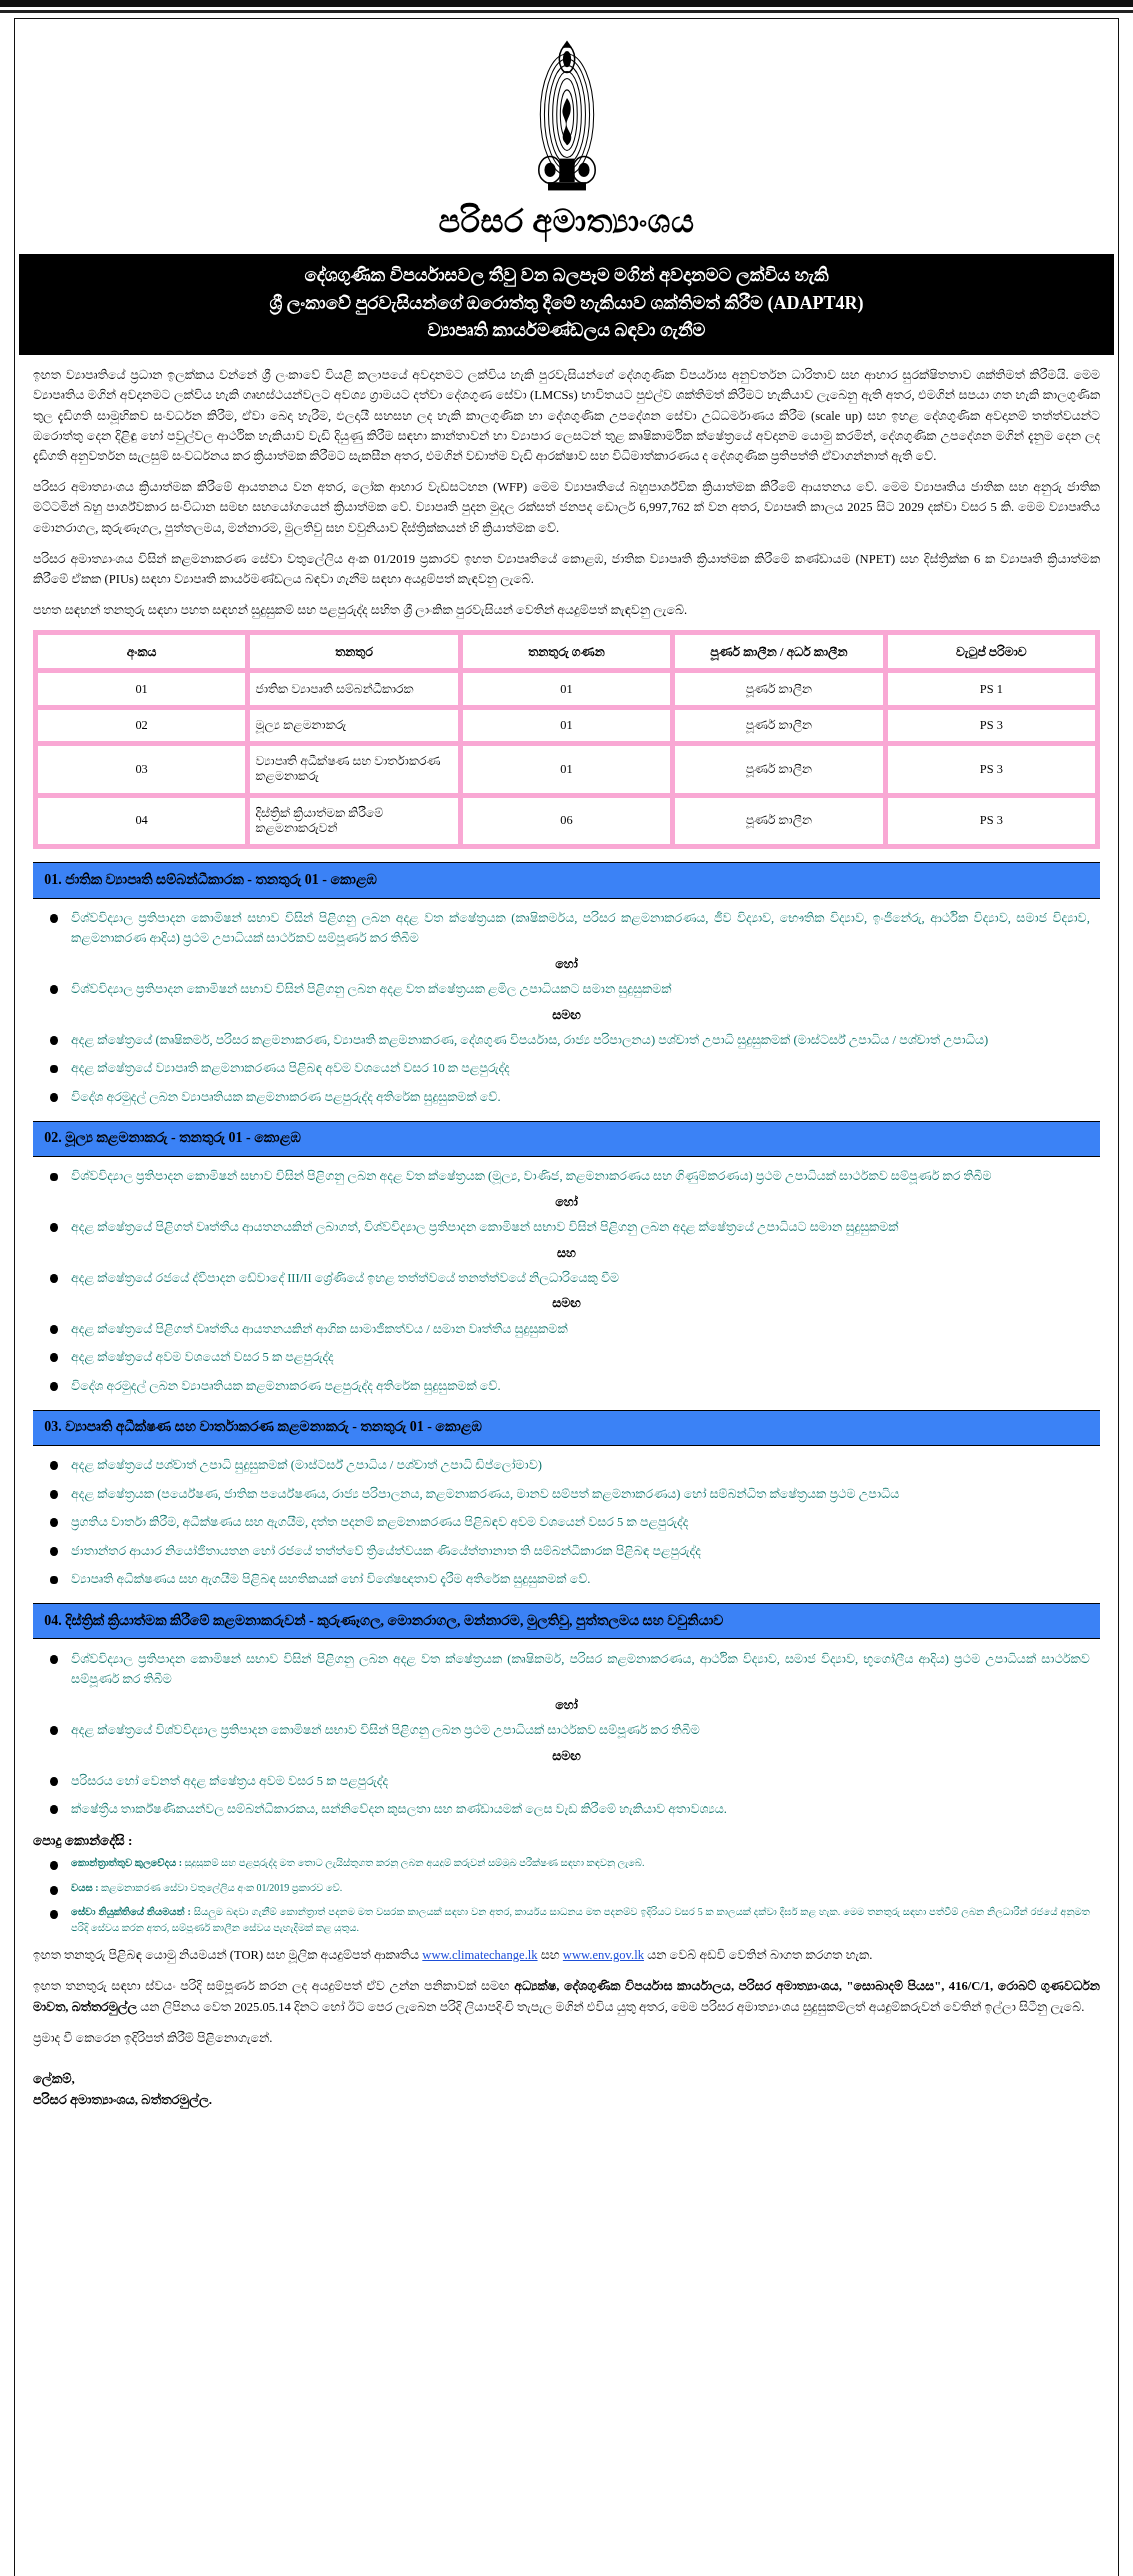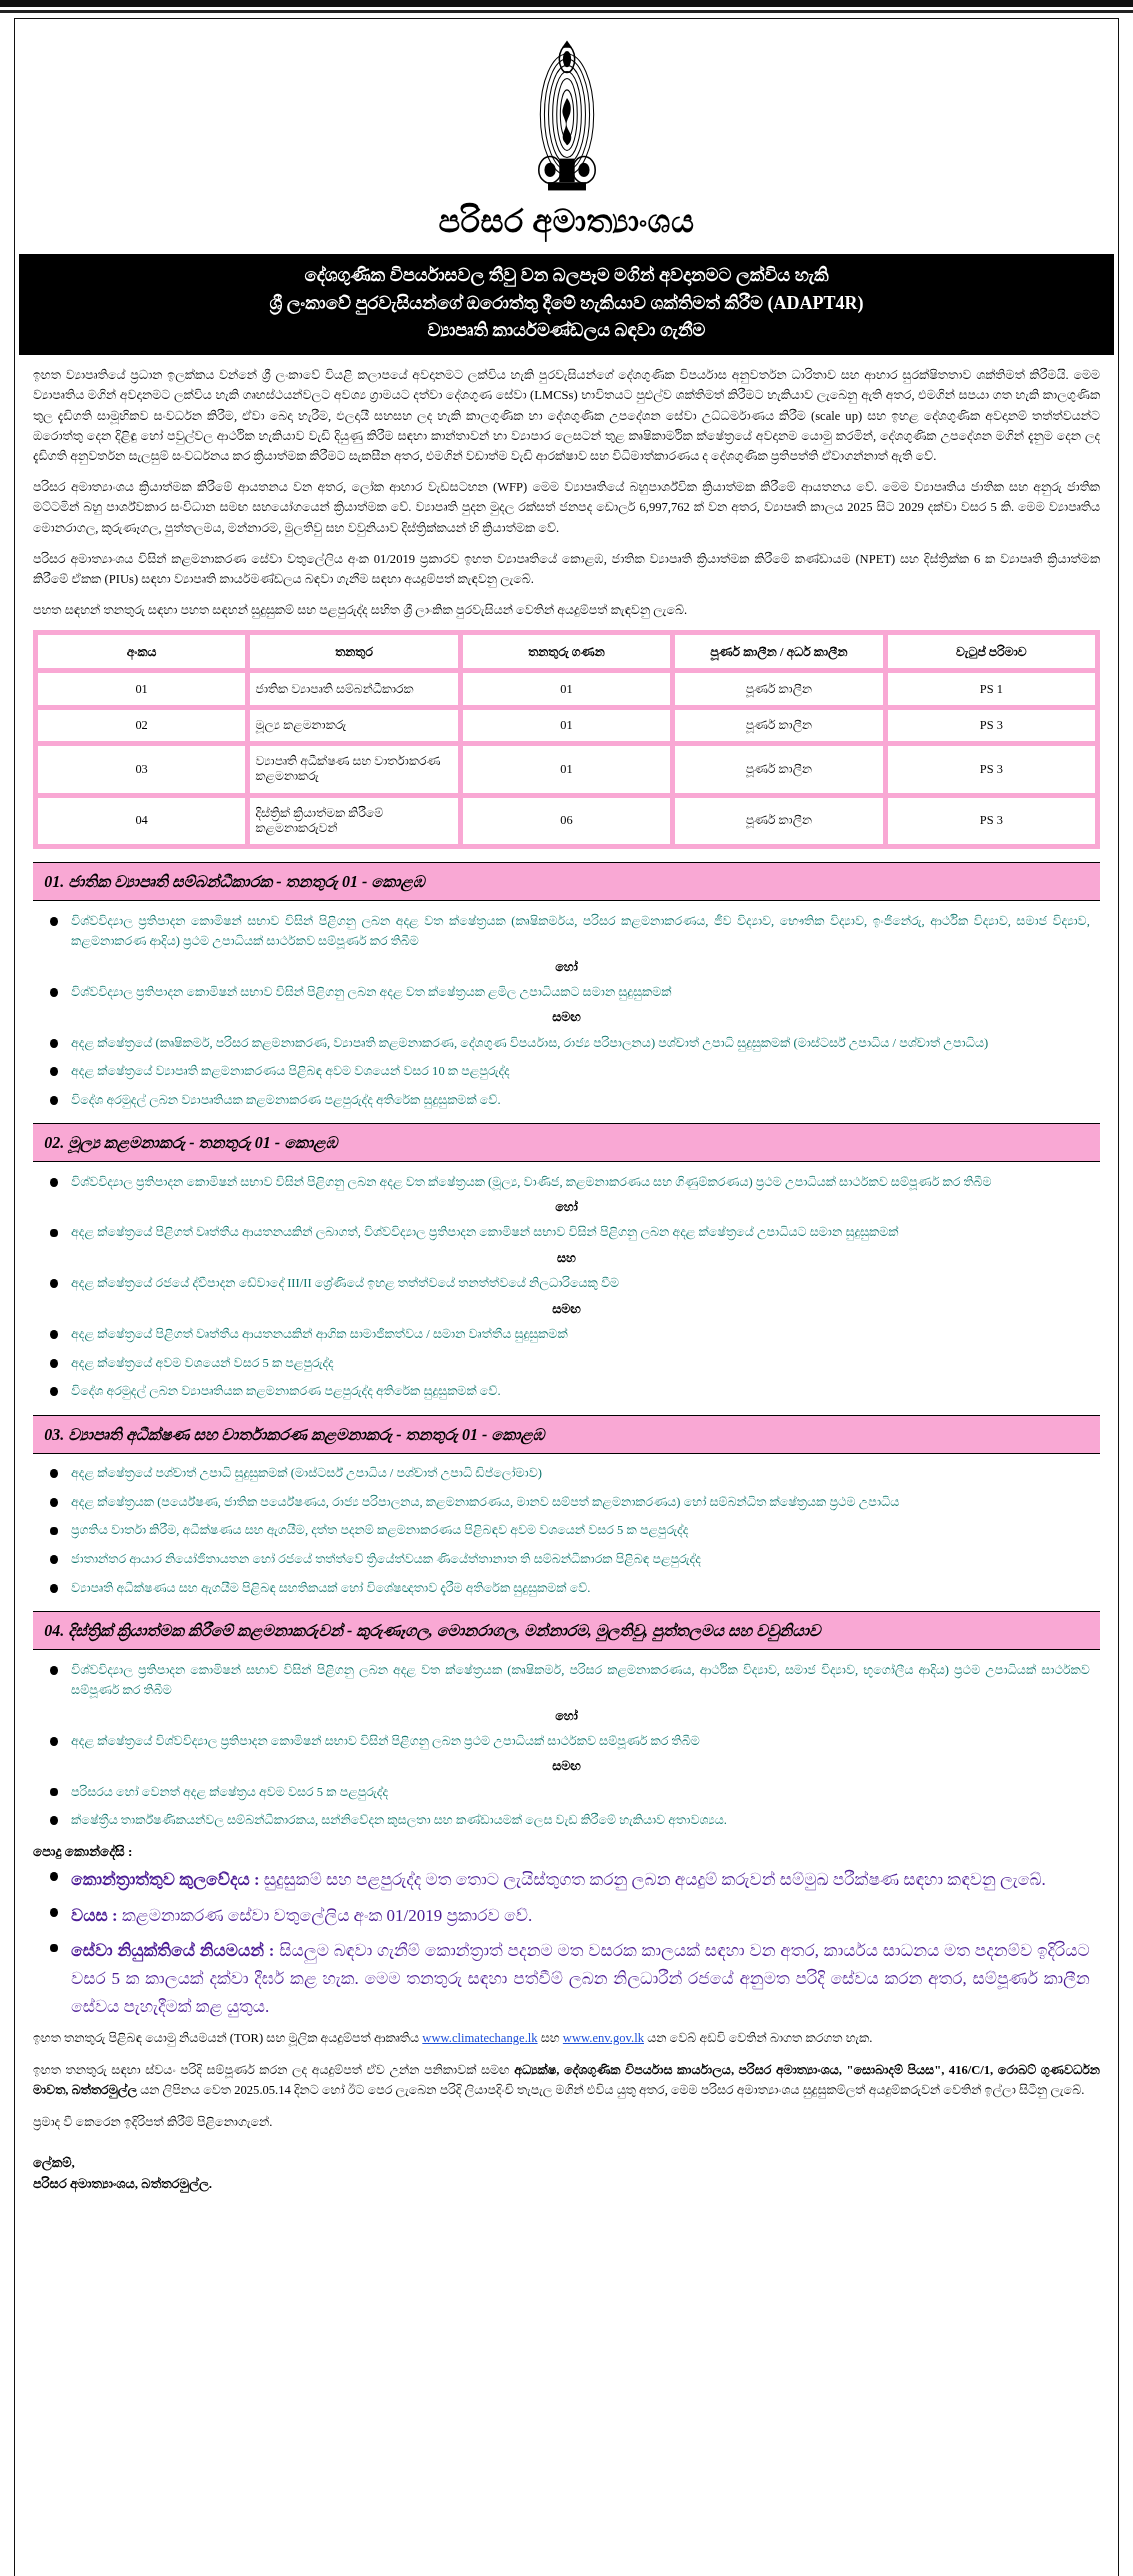--- a/index.html
+++ b/index.html
@@ -77,30 +77,29 @@
     vertical-align:middle;
   }
   table.vac th { font-weight:bold; text-align:center; line-height:1.35; }
   td.c-no   { text-align:center; width:9%; }
   td.c-post { text-align:left; width:40%; padding-left:11.3px; }
   td.c-cnt  { text-align:center; width:13%; }
   td.c-type { text-align:center; width:20%; }
   td.c-sal  { text-align:center; width:18%; font-family:"Liberation Serif", serif; }
   
   .sec-head {
-    background:#f9a8d4;
+    background:#3b82f6;
     border-top:1.5px solid #000;
     border-bottom:1.5px solid #000;
     padding:7.7px 11.3px;
-    font-size:16px;
+    font-size:14px;
     font-weight:bold;
     color:#000;
     margin:13.4px 0 9.3px 0;
     line-height:1.35;
-    font-style:italic;
   }
   
   ul.bl { list-style:none; margin:0 0 3.1px 0; padding:0 0 0 8.2px; }
   ul.bl > li {
     position:relative;
     padding:0 10.3px 0 30px;
     margin:0 0 8.2px 0;
     font-size:12.6px;
     line-height:1.62;
     text-align:justify;
@@ -126,24 +125,24 @@
     font-size:13.4px;
     font-weight:bold;
     margin:13.4px 0 6.2px 0;
     color:#000;
   }
   ul.gl { list-style:none; margin:0 0 5.2px 0; padding:0 0 0 8.2px; }
   ul.gl > li {
     position:relative;
     padding:0 10.3px 0 30px;
     margin:0 0 8.2px 0;
-    font-size:17px;
+    font-size:10px;
     line-height:1.62;
     text-align:justify;
-    color:#4c1d95;
+    color:#0f766e;
   }
   ul.gl > li::before {
     content:"";
     position:absolute;
     left:9.3px; top:6.2px;
     width:7.7px; height:8.8px;
     background:#000;
     border-radius:50%;
   }
   .lbl { font-weight:bold; }

